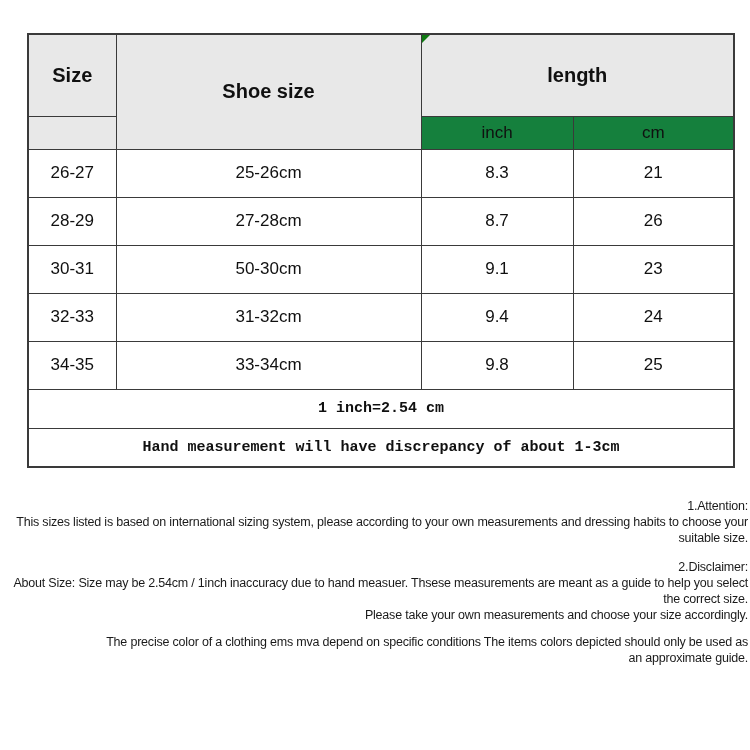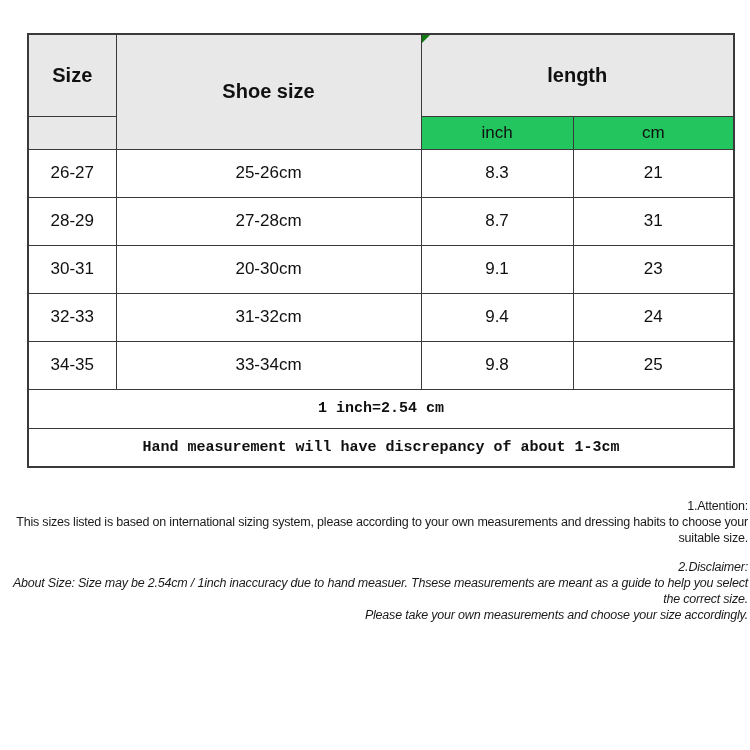--- a/index.html
+++ b/index.html
@@ -23,21 +23,21 @@
     text-align:center;vertical-align:middle;
     padding:0;overflow:hidden;
   }
   tr.h1{height:82px;padding-left:28px;}
   tr.h2{height:33px;}
   th.hdr{
     background:#e8e8e8;
     font-weight:bold;font-size:20px;color:#101010;
   }
   th.sub{
-    background:#22c55e;
+    background:#15803d;
     font-weight:normal;font-size:17px;color:#101010;
   }
   tr.data{height:48px;}
   tr.data td{font-size:17px;color:#101010;background:#ffffff;}
   tr.footrow td{
     height:38px;
     font-family:"Liberation Mono",monospace;
     font-weight:bold;font-size:15px;color:#101010;
     background:#ffffff;
     margin-left:40px;
@@ -50,21 +50,21 @@
     border-top:8px solid #0f7a12;
     border-right:8px solid transparent;
   }
   
   .notes{
     position:absolute;left:8px;top:498px;width:740px;
     font-size:12.5px;line-height:16px;letter-spacing:-0.2px;
     color:#1a1a1a;
   }
   .note{margin:0 0 13px 0;text-align:right;}
-  .note.m2{margin-bottom:11px;font-style:italic;}
+  .note.m2{margin-bottom:11px;}
   .note.m3{margin-bottom:3px;}
   .note-body{white-space:pre-line;}
   .bold-seg{font-weight:bold;}
 </style>
 </head>
 <body>
 
 <table class="size-table">
   <colgroup>
     <col style="width:88px">
@@ -90,25 +90,25 @@
   <tr class="data">
     <td>26-27</td>
     <td>25-26cm</td>
     <td>8.3</td>
     <td>21</td>
   </tr>
   <tr class="data">
     <td>28-29</td>
     <td>27-28cm</td>
     <td>8.7</td>
-    <td>31</td>
+    <td>26</td>
   </tr>
   <tr class="data">
     <td>30-31</td>
-    <td>20-30cm</td>
+    <td>50-30cm</td>
     <td>9.1</td>
     <td>23</td>
   </tr>
   <tr class="data">
     <td>32-33</td>
     <td>31-32cm</td>
     <td>9.4</td>
     <td>24</td>
   </tr>
   <tr class="data">
@@ -131,14 +131,16 @@
   <div class="note">
     <div class="note-title">1.Attention:</div>
     <div class="note-body">This sizes listed is based on international sizing system, please according to your own measurements and dressing habits to choose your suitable size.</div>
   </div>
   <div class="note m2">
     <div class="note-title">2.Disclaimer:</div>
     <div class="note-body">About Size: Size may be 2.54cm / 1inch inaccuracy due to hand measuer. Thsese measurements are meant as a guide to help you select the correct size.
 Please take your own measurements and choose your size accordingly.</div>
   </div>
   <div class="note m3">
+    <div class="note-body">The precise color of a clothing ems mva depend on specific conditions The items colors depicted should only be used as
+an approximate guide.</div>
   </div>
 </div>
 
 </body></html>

